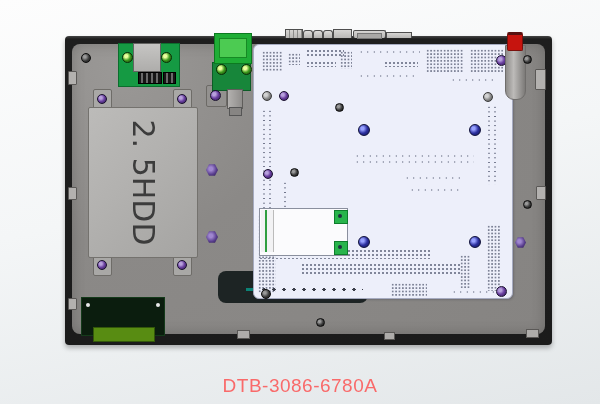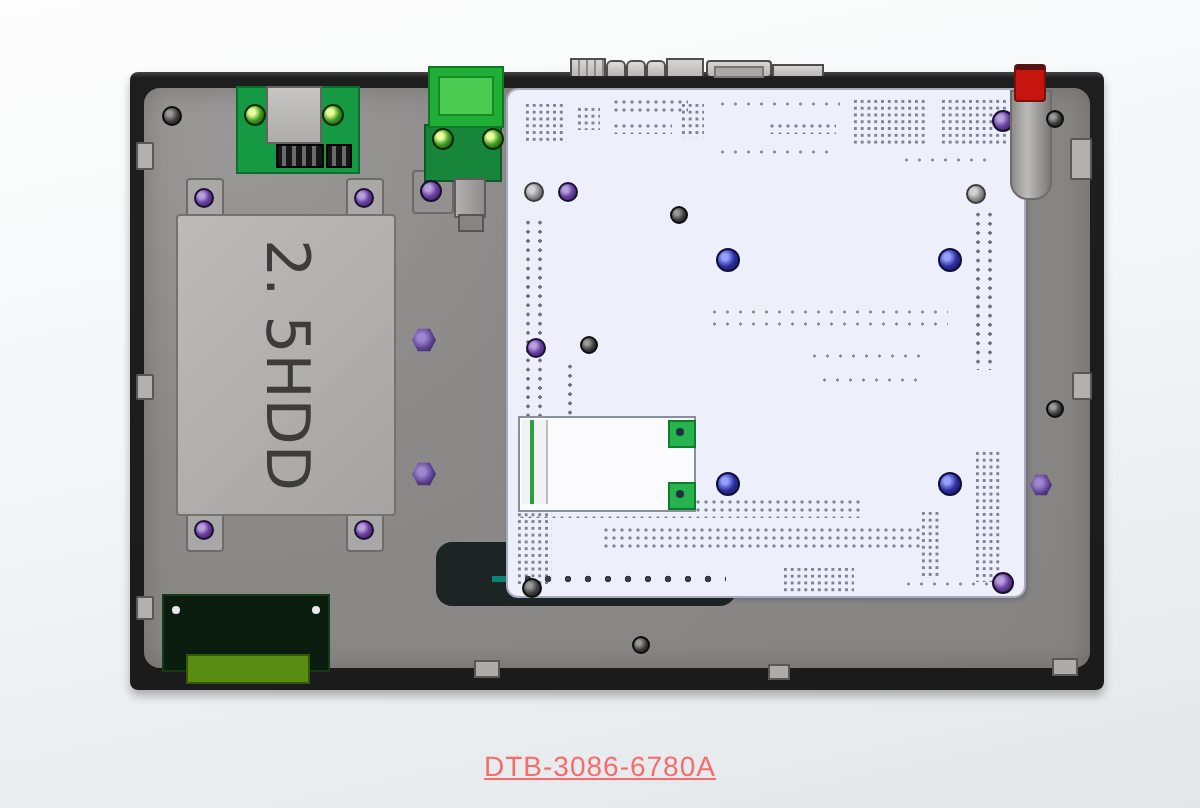--- a/index.html
+++ b/index.html
@@ -77,21 +77,21 @@
   .foot{position:absolute;z-index:6;background:#aeacaa;border:1px solid #5a5856;}
   .plate{position:absolute;left:141px;top:49px;width:19px;height:20px;z-index:2;background:#93918f;border:1px solid #6c6a66;border-radius:2px;}
   .teal{position:absolute;left:181px;top:252px;width:8px;height:3px;z-index:3;background:#0c8276;}
   
   .io{position:absolute;z-index:0;background:linear-gradient(#d6d5d3,#b9b8b6);border:1px solid #4e4e4e;border-bottom:none;}
   .io-lines{width:100%;height:100%;background:repeating-linear-gradient(90deg,transparent 0 3px,#8b8b89 3px 4px);}
   .jack{position:absolute;width:8px;height:7px;z-index:0;background:linear-gradient(#dddcda,#b5b4b2);border:1px solid #4e4e4e;border-bottom:none;border-radius:3px 3px 0 0;}
   .vga-in{position:absolute;left:3px;top:2px;width:23px;height:4px;background:#a9a8a6;border:1px solid #777;}
   
   .caption{position:absolute;left:10px;top:375px;width:580px;text-align:center;z-index:9;
-    font-size:14px;letter-spacing:.5px;color:#f96a6a;text-decoration:underline;}
+    font-size:19px;letter-spacing:.5px;color:#f96a6a;}
 </style>
 </head>
 <body>
 
 <div class="stage">
 
   <div class="device">
 
     <div class="io" style="left:220px;top:-7px;width:16px;height:8px;">
         <div class="io-lines"></div>

